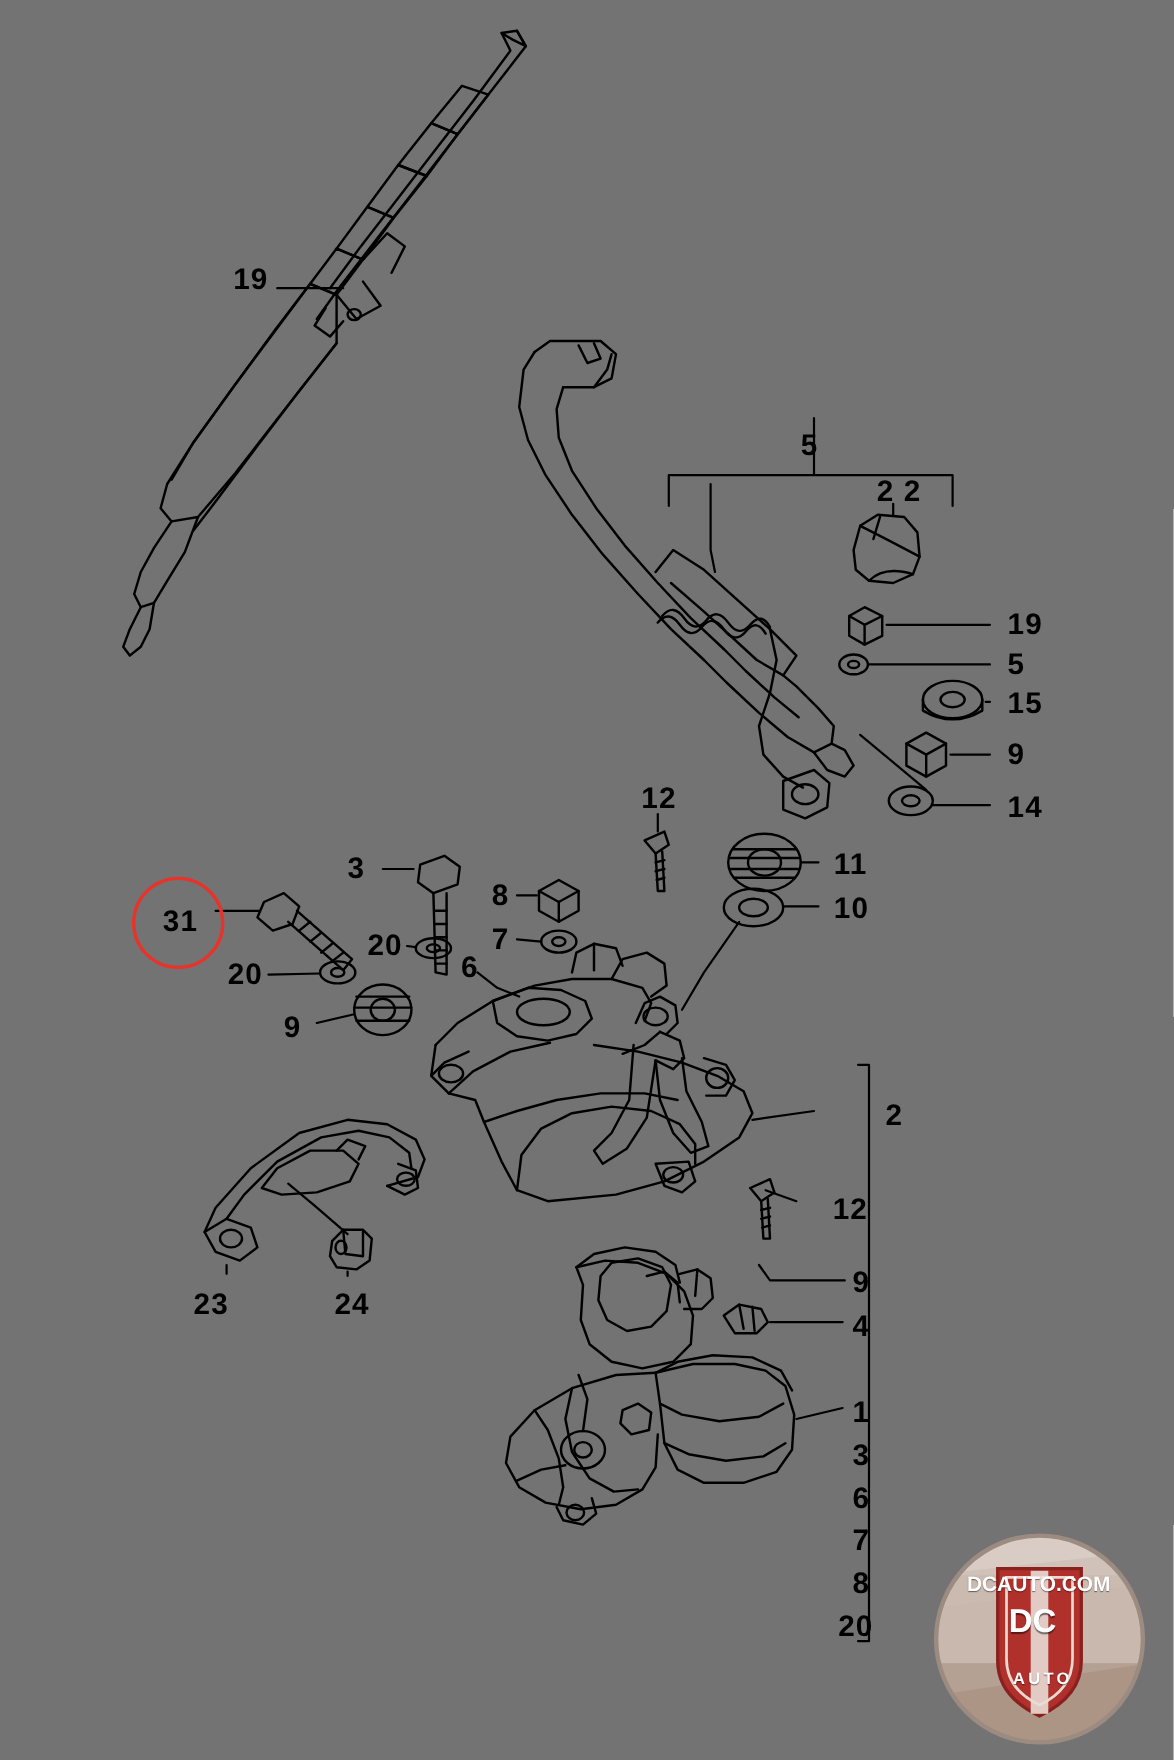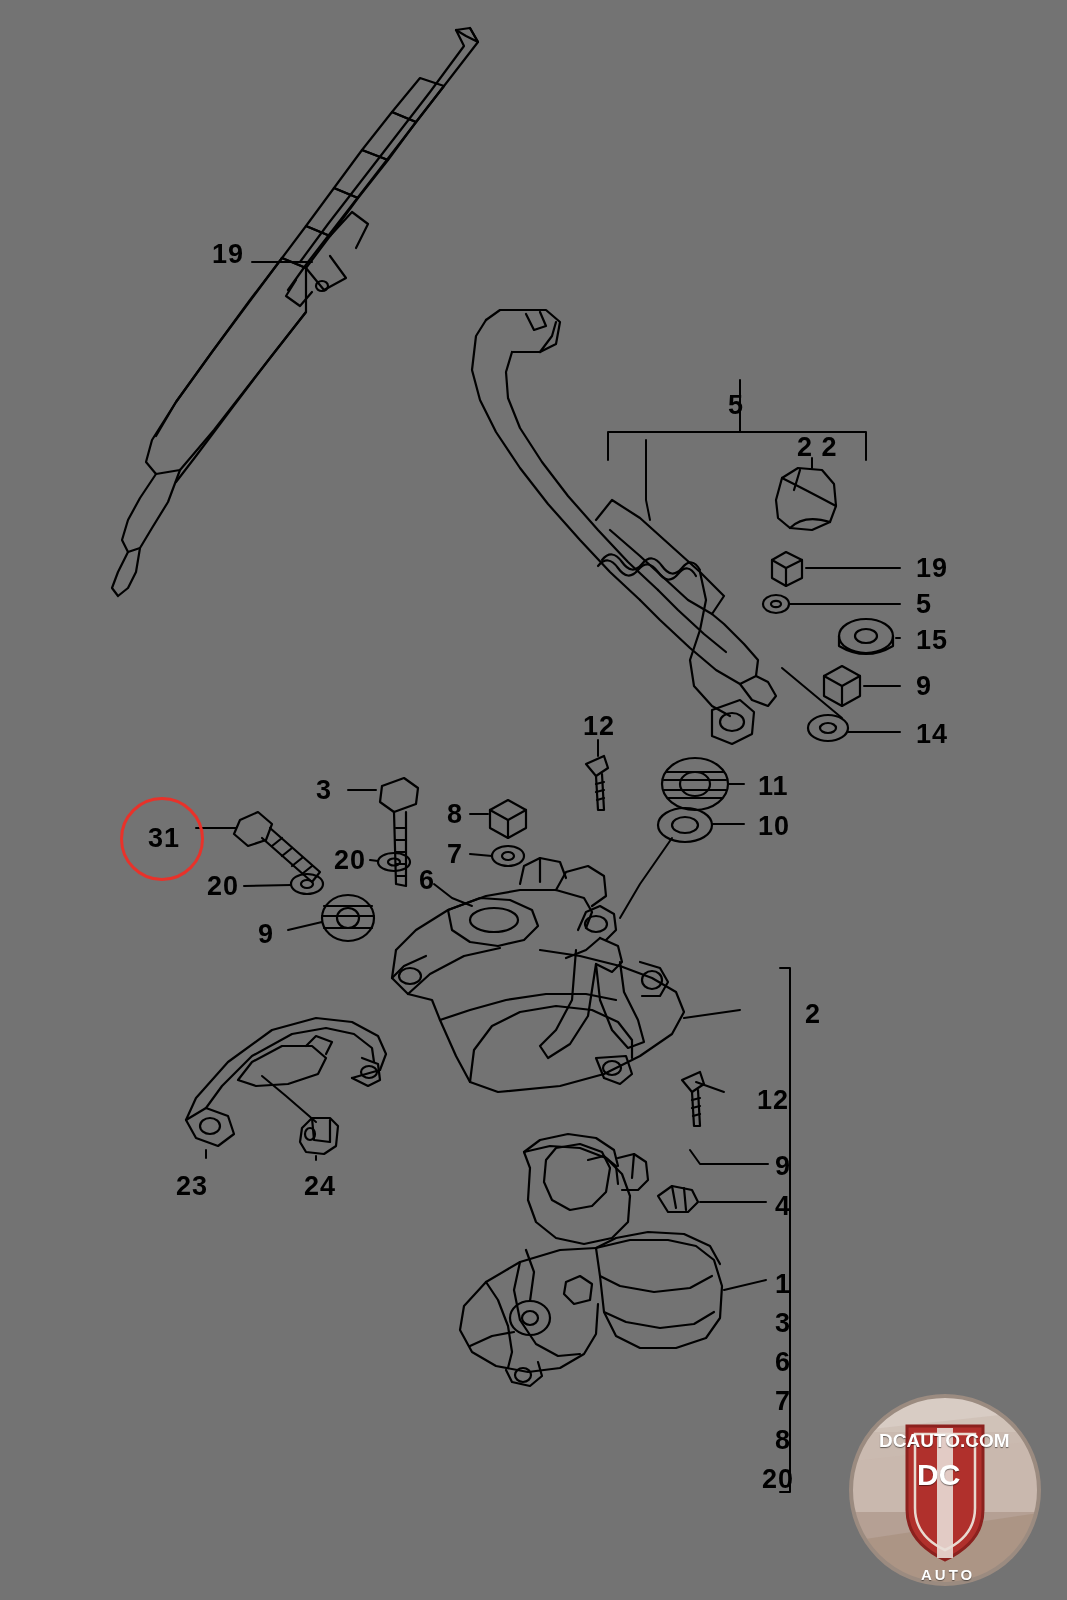--- a/index.html
+++ b/index.html
@@ -396,16 +396,16 @@
         <path d="M0 150 L200 120 L200 196 L0 196 Z" fill="#a8907f" opacity="0.7"></path>
         <path d="M0 40 L200 18 L200 48 L0 70 Z" fill="#cbbbb0" opacity="0.6"></path>
         <path d="M62 34 L138 34 L138 118 Q138 150 100 168 Q62 150 62 118 Z" fill="#b0302c" stroke="#8b211e" stroke-width="3"></path>
         <path d="M70 42 L130 42 L130 116 Q130 144 100 158 Q70 144 70 116 Z" fill="none" stroke="#e8d9d0" stroke-width="2.5"></path>
         <rect x="92" y="36" width="16" height="130" fill="#e8ddd6" opacity="0.9"></rect>
       </g>
       <circle cx="100" cy="98" r="94" fill="none" stroke="#9b8b80" stroke-width="4"></circle>
     </svg>
     <div class="wm-text" style="left:34px; top:22px; font-size:19px;margin-top:16px;">DCAUTO.COM</div>
     <div class="wm-text" style="left:72px; top:66px; font-size:30px;">DC</div>
-    <div class="wm-text" style="left:76px; top:126px; font-size:15px; letter-spacing:3px;margin-top:48px;">AUTO</div>
+    <div class="wm-text" style="left:76px; top:126px; font-size:15px; letter-spacing:3px;">AUTO</div>
   </div>
 
 </div>
 
 </body></html>

